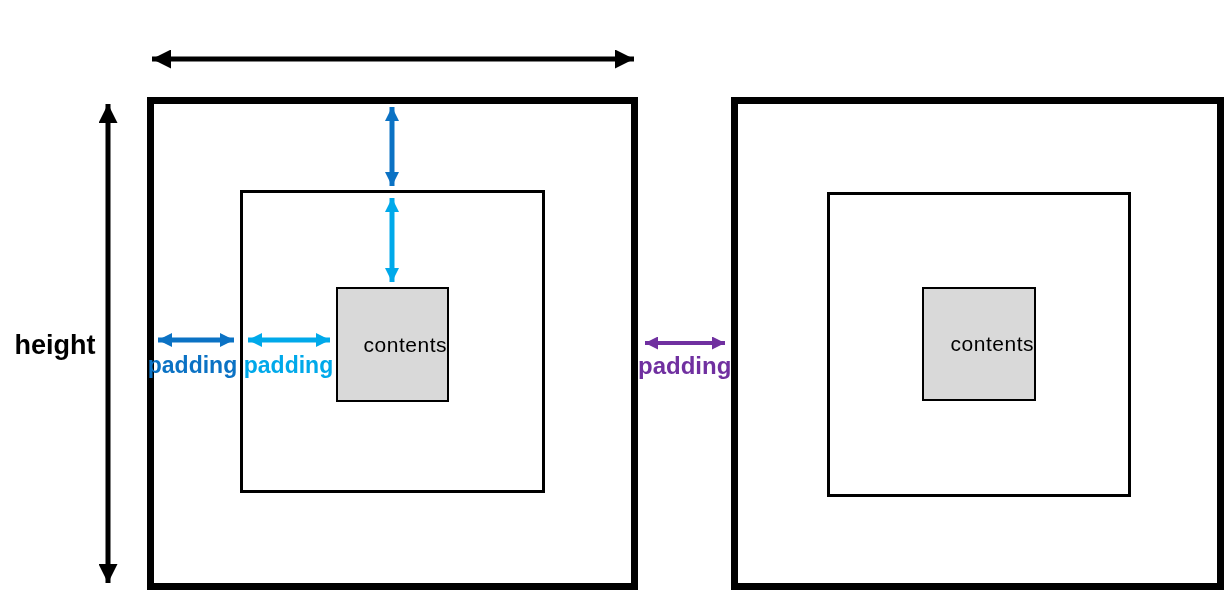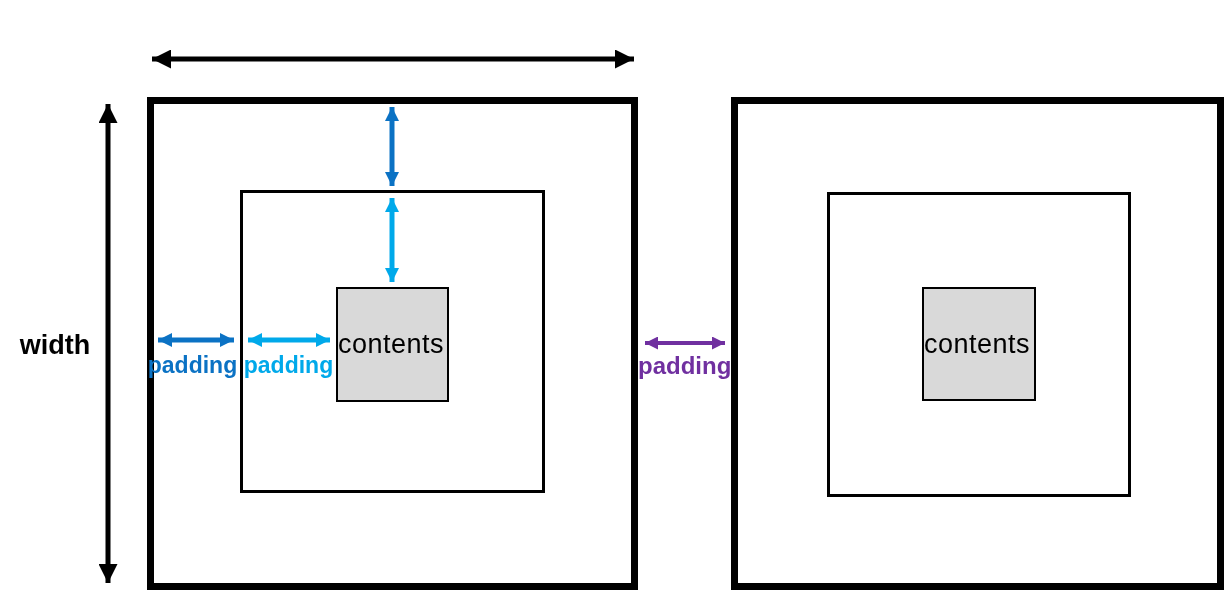--- a/index.html
+++ b/index.html
@@ -17,22 +17,22 @@
     width: 1227px; height: 602px; overflow: hidden; position: relative;
   }
   .stage { position: absolute; left: 0; top: 0; width: 1227px; height: 602px; background: #fff; }
 
   .box { position: absolute; background: #fff; }
   .outer-box { border: 7px solid var(--c-box); }
   .padding-box { border: 3px solid var(--c-box); }
   .contents-box {
     border: 2px solid var(--c-box);
     background: var(--c-contents-fill);
-    display: flex; align-items: center; justify-content: flex-start;
-    font-size: 27px; color: #000; letter-spacing: 0.5px;
+    display: flex; align-items: center; justify-content: flex-end;
+    font-size: 21px; color: #000; letter-spacing: 0.5px;
   }
 
   
   .outer-left    { left: 147px; top: 97px;  width: 491px; height: 493px; }
   .padding-left  { left: 240px; top: 190px; width: 305px; height: 303px; }
   .contents-left { left: 336px; top: 287px; width: 113px; height: 115px; }
 
   
   .outer-right    { left: 731px; top: 97px;  width: 493px; height: 493px; }
   .padding-right  { left: 827px; top: 192px; width: 304px; height: 305px; }
@@ -97,17 +97,17 @@
 
     <line x1="392" y1="198" x2="392" y2="282" class="stroke-padding" stroke-width="5" marker-start="url(#mk-padding)" marker-end="url(#mk-padding)"></line>
 
     <line x1="158" y1="340" x2="234" y2="340" class="stroke-border" stroke-width="5" marker-start="url(#mk-border)" marker-end="url(#mk-border)"></line>
 
     <line x1="248" y1="340" x2="330" y2="340" class="stroke-padding" stroke-width="5" marker-start="url(#mk-padding)" marker-end="url(#mk-padding)"></line>
 
     <line x1="645" y1="343" x2="725" y2="343" class="stroke-margin" stroke-width="4" marker-start="url(#mk-margin)" marker-end="url(#mk-margin)"></line>
   </svg>
 
-  <div class="lbl lbl-height">width</div>
+  <div class="lbl lbl-height">height</div>
   <div class="lbl lbl-border">padding</div>
   <div class="lbl lbl-padding">padding</div>
   <div class="lbl lbl-margin">padding</div>
 </div>
 
 </body></html>

